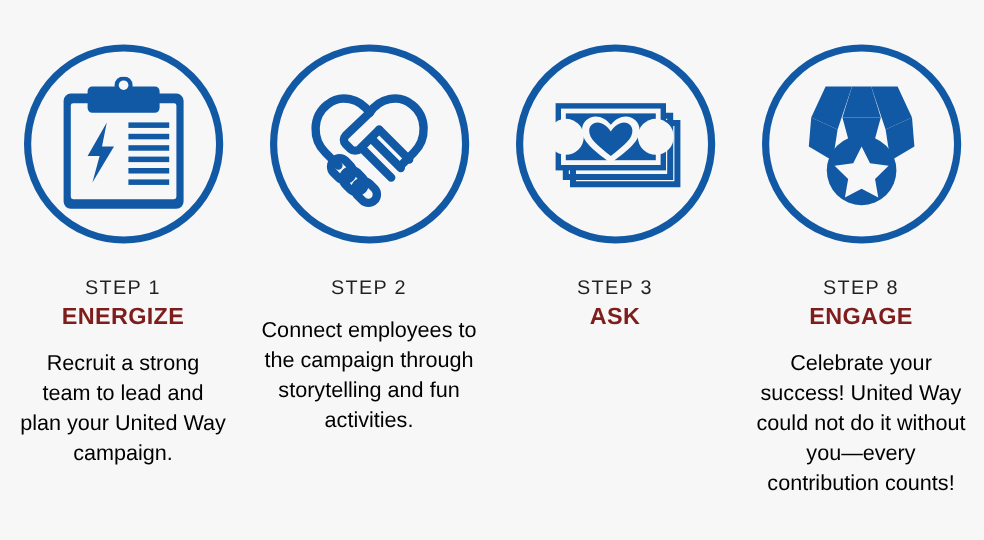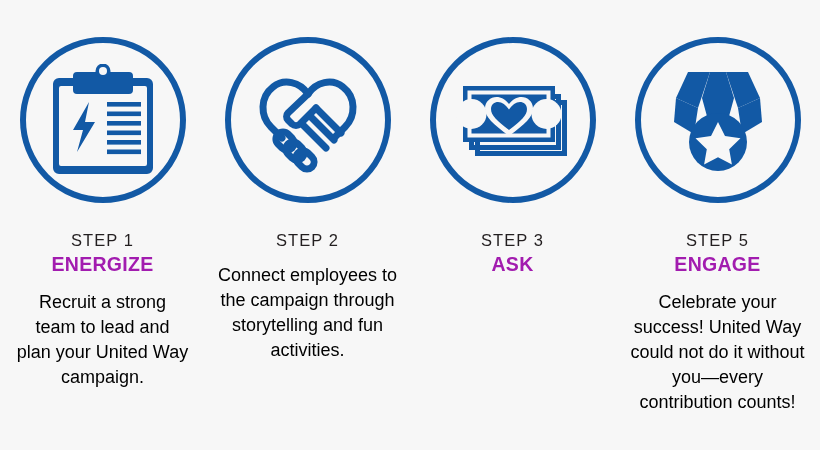--- a/index.html
+++ b/index.html
@@ -50,21 +50,21 @@
     color: #231f20;
     font-weight: 400;
     line-height: 1.1;
     text-align: center;
   }
   .step-title {
     margin-top: 4px;
     font-size: 19.5px;
     font-weight: bold;
     letter-spacing: 0.3px;
-    color: #a21caf;
+    color: #7f1d1d;
     line-height: 1.15;
     text-align: center;
   }
   .step-desc {
     margin-top: 14px;
     font-size: 18px;
     line-height: 25px;
     color: #000000;
     text-align: center;
     width: 176px;
@@ -178,18 +178,18 @@
             <path d="M44 8 h16 l8 26 h-32 z"></path>
             <path d="M36 34 h32 l-6 22 h-20 z"></path>
 
             <circle cx="52" cy="78" r="29"></circle>
 
             <path d="M52 58 L59 72 L74.5 74.2 L63.2 85.2 L65.9 100.5 L52 93.3 L38.1 100.5 L40.8 85.2 L29.5 74.2 L45 72 Z" fill="#f7f7f7"></path>
           </g>
         </svg>
       </span>
     </div>
-    <div class="step-label">STEP 5</div>
+    <div class="step-label">STEP 8</div>
     <div class="step-title">ENGAGE</div>
     <div class="step-desc">Celebrate your success! United Way could not do it without you—every contribution counts!</div>
   </div>
 
 </div>
 
 </body></html>

